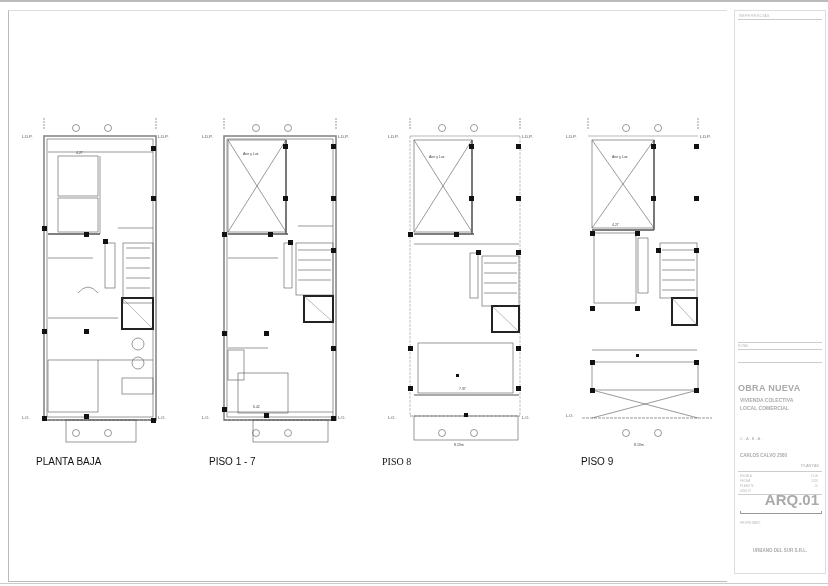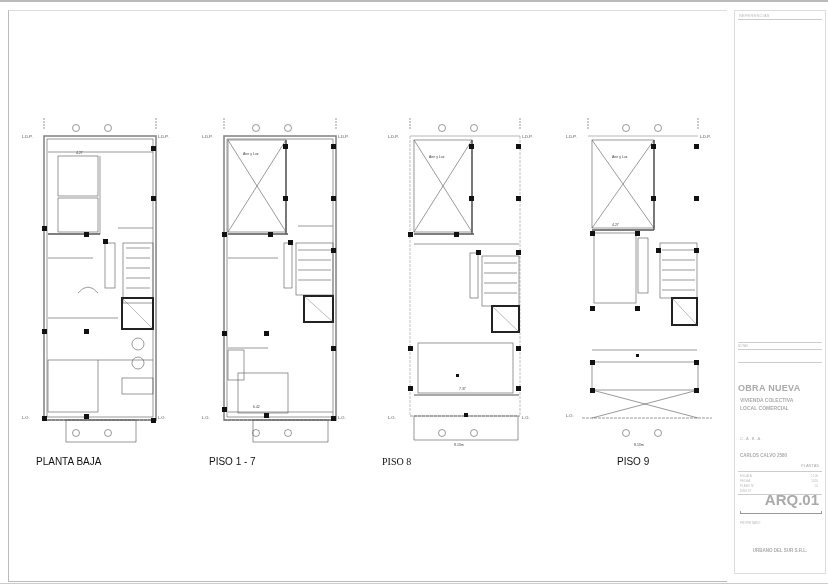--- a/index.html
+++ b/index.html
@@ -261,21 +261,21 @@
         <rect x="74" y="236" width="3" height="3"></rect>
       </g>
       <text x="50" y="40" font-size="3.5" fill="#444" font-family="Liberation Sans, sans-serif">Aire y Luz</text>
       <text x="4" y="20" font-size="4" fill="#444" font-family="Liberation Sans, sans-serif">L.D.P.</text>
       <text x="138" y="20" font-size="4" fill="#444" font-family="Liberation Sans, sans-serif">L.D.P.</text>
       <text x="50" y="108" font-size="3.5" fill="#444" font-family="Liberation Sans, sans-serif">4.27</text>
       <text x="4" y="299" font-size="4" fill="#444" font-family="Liberation Sans, sans-serif">L.O.</text>
       <text x="72" y="328" font-size="3.5" fill="#444" font-family="Liberation Sans, sans-serif">8.13m</text>
     </svg>
   </div>
-  <div class="plan-label" style="left:581px;margin-left:36px;">PISO 9</div>
+  <div class="plan-label" style="left:581px;">PISO 9</div>
 
   <div class="title-block">
     <div class="tb-ref">REFERENCIAS</div>
     <div class="tb-ref-line"></div>
 
     <div class="tb-notes">
       <div class="line"></div>
       <div class="tiny">NOTAS</div>
       <div class="line"></div>
       <div class="line" style="margin-top:12px;"></div>

